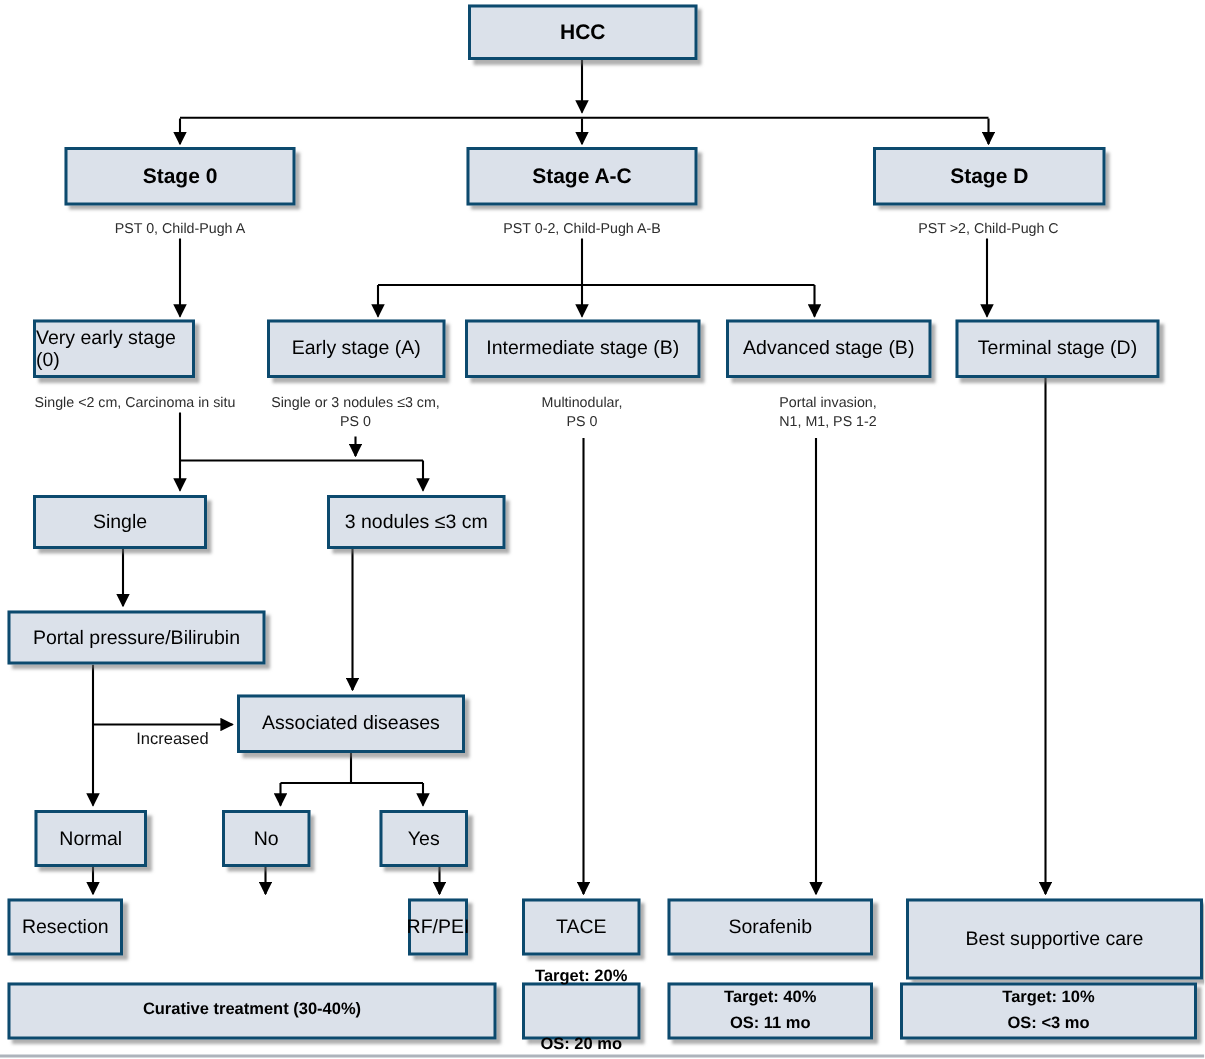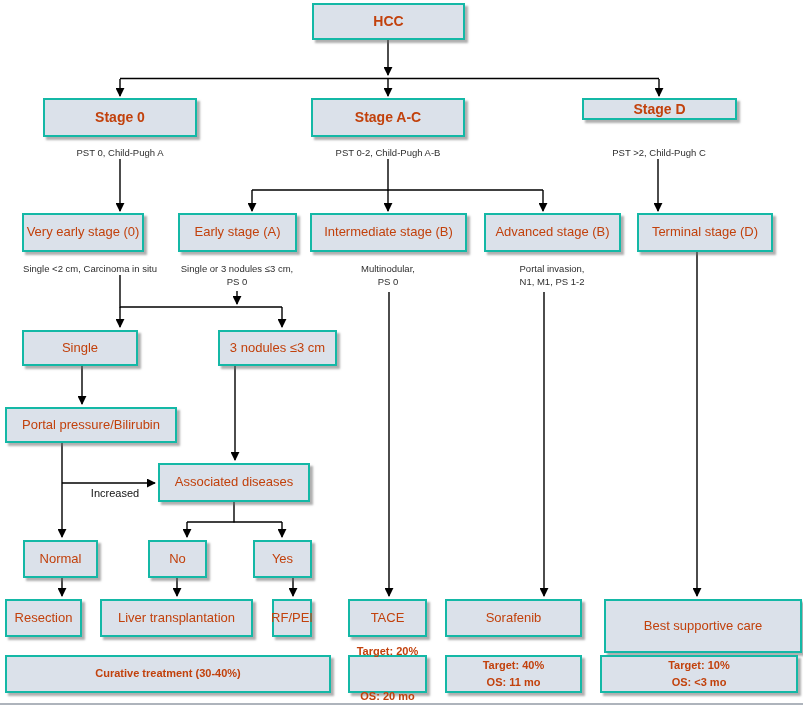--- a/index.html
+++ b/index.html
@@ -1,39 +1,39 @@
 <!DOCTYPE html>
 <html><head>
 <meta charset="utf-8">
 <style>
   html,body{margin:0;padding:0;background:#ffffff;}
   #figure{position:relative;width:803px;height:706px;background:#ffffff;
           font-family:"Liberation Sans",sans-serif;color:#000;overflow:hidden;}
   svg.connectors{position:absolute;left:0;top:0;z-index:1;}
   .node{position:absolute;z-index:3;box-sizing:border-box;
-        background:#dbe1ea;border:2px solid #14b8a6;
+        background:#dbe1ea;border:2px solid #0c4a6e;
         box-shadow:3px 3px 2px rgba(110,110,110,.55);
         display:flex;align-items:center;justify-content:center;
         flex-direction:column;text-align:left;
-        font-size:13px;line-height:1.15;color:#c2410c;}
+        font-size:13px;line-height:1.15;color:#000000;}
   .hdr{font-weight:bold;font-size:14px;}
   .outcome{font-weight:bold;font-size:11px;line-height:1.55;}
   .cap{position:absolute;z-index:2;text-align:center;font-size:9.5px;
        line-height:1.4;color:#2e2e2e;}
   .edge-label{position:absolute;z-index:2;text-align:center;font-size:11px;color:#111;}
 
   
   #n-hcc{left:312px;top:3px;width:153px;height:37px;}
   #n-stage0{left:43px;top:98px;width:154px;height:39px;}
   #n-stage-ac{left:311px;top:98px;width:154px;height:39px;}
-  #n-stage-d{left:582px;top:98px;width:155px;height:22px;}
+  #n-stage-d{left:582px;top:98px;width:155px;height:39px;}
   #cap-stage0{left:20px;top:146px;width:200px;}
   #cap-stage-ac{left:288px;top:146px;width:200px;}
   #cap-stage-d{left:559px;top:146px;width:200px;}
-  #n-very-early{left:22px;top:213px;width:122px;height:39px;}
+  #n-very-early{left:22px;top:213px;width:108px;height:39px;}
   #n-early{left:178px;top:213px;width:119px;height:39px;}
   #n-intermediate{left:310px;top:213px;width:157px;height:39px;}
   #n-advanced{left:484px;top:213px;width:137px;height:39px;}
   #n-terminal{left:637px;top:213px;width:136px;height:39px;}
   #cap-very-early{left:0px;top:262px;width:180px;}
   #cap-early{left:157px;top:262px;width:160px;}
   #cap-intermediate{left:308px;top:262px;width:160px;}
   #cap-advanced{left:472px;top:262px;width:160px;}
   #n-single{left:22px;top:330px;width:116px;height:36px;}
   #n-nodules{left:218px;top:330px;width:119px;height:36px;}
@@ -135,21 +135,20 @@
   <div class="node" id="n-single">Single</div>
   <div class="node" id="n-nodules">3 nodules ≤3 cm</div>
   <div class="node" id="n-portal">Portal pressure/Bilirubin</div>
   <div class="edge-label" id="lbl-increased">Increased</div>
   <div class="node" id="n-assoc">Associated diseases</div>
   <div class="node" id="n-normal">Normal</div>
   <div class="node" id="n-no">No</div>
   <div class="node" id="n-yes">Yes</div>
 
   <div class="node" id="n-resection">Resection</div>
-  <div class="node" id="n-liver">Liver transplantation</div>
   <div class="node" id="n-rfpei">RF/PEI</div>
   <div class="node" id="n-tace">TACE</div>
   <div class="node" id="n-sorafenib">Sorafenib</div>
   <div class="node" id="n-bsc">Best supportive care</div>
 
   <div class="node outcome" id="o-curative">
     <div>Curative treatment (30-40%)</div>
   </div>
   <div class="node outcome" id="o-tace">
     <div>Target: 20%</div>

